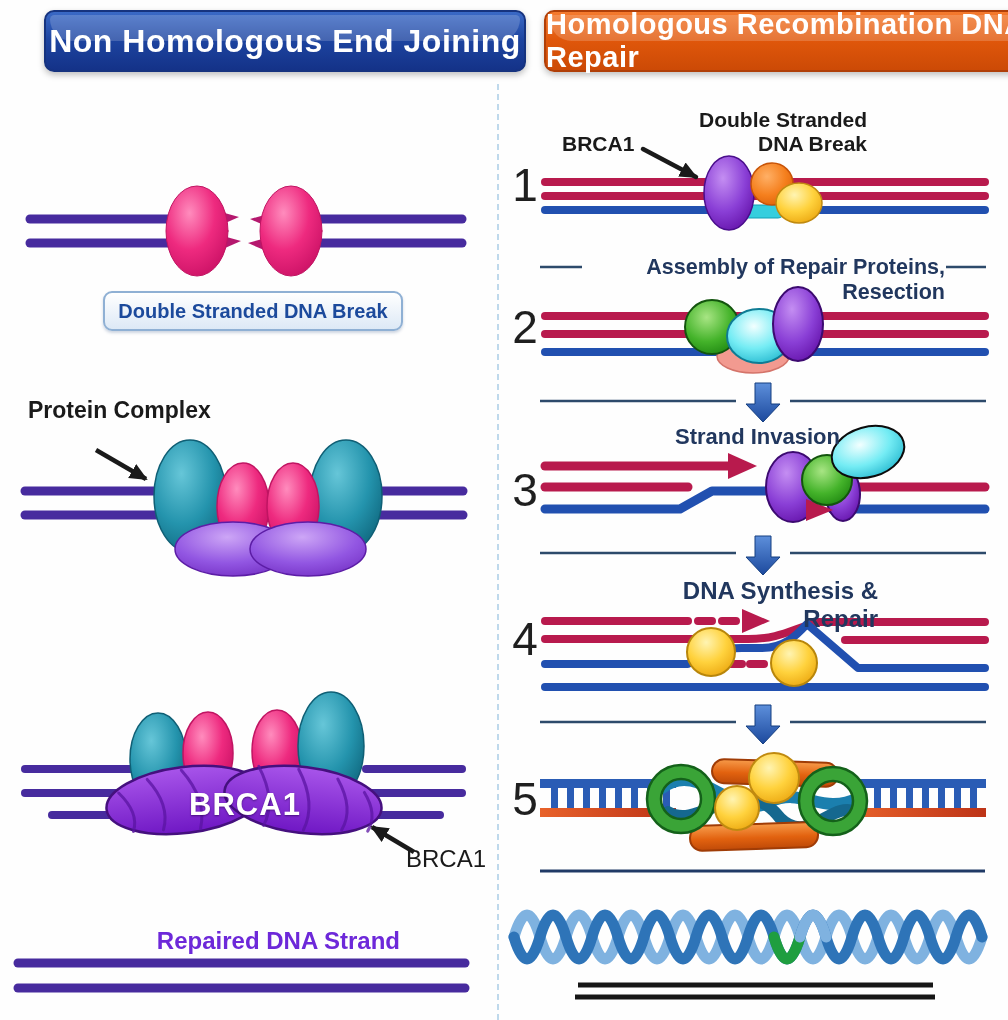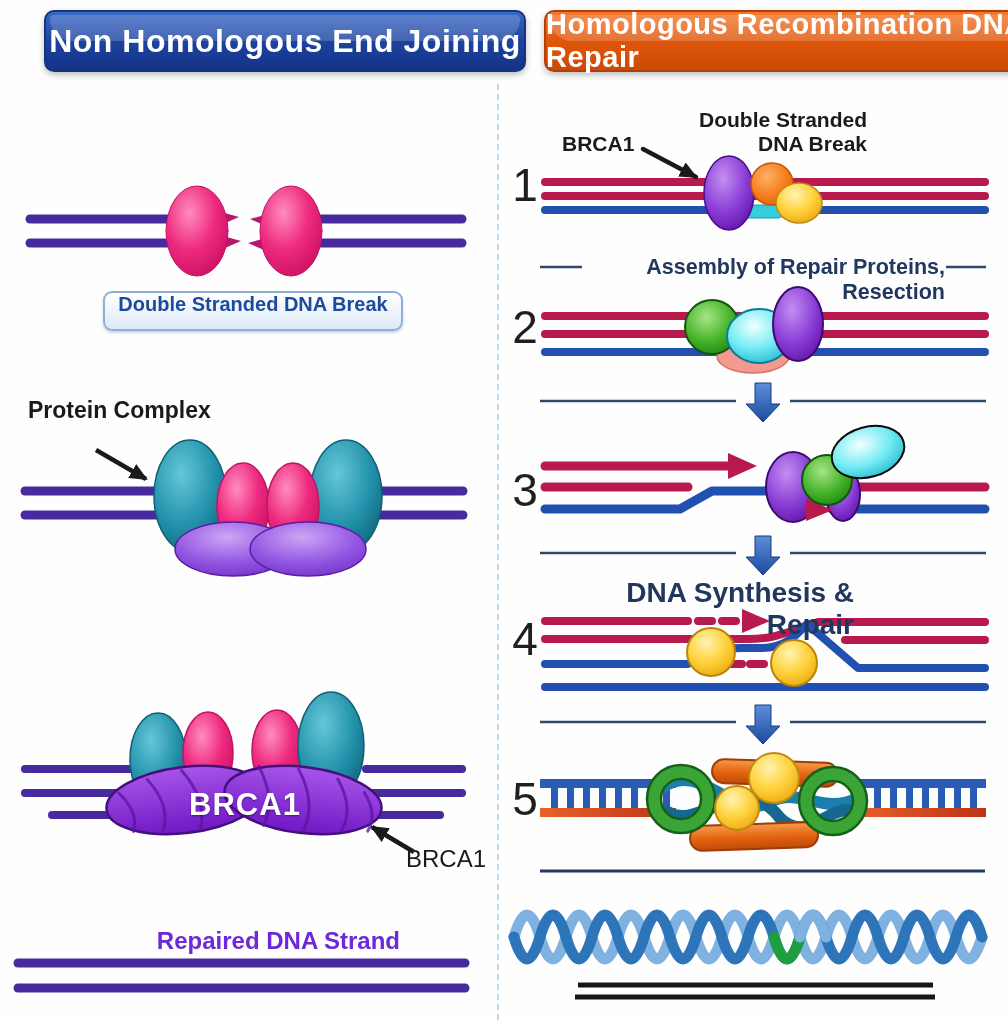--- a/index.html
+++ b/index.html
@@ -20,21 +20,21 @@
   .hdr-right{left:508px;width:492px;font-size:29px;
        background:linear-gradient(#f47a2e,#e0570b 48%,#cc4a06);
        border:2px solid #b03f08;}
 
   .divider{position:absolute;left:497px;top:84px;height:936px;width:0;
        border-left:2px dashed #bfd9ec;z-index:0;}
 
   .dsb-box{position:absolute;left:103px;top:291px;width:296px;height:36px;z-index:3;
        background:linear-gradient(#ffffff,#dde9f6);
        border:2px solid #8fb0d4;border-radius:9px;
-       display:flex;align-items:flex-start;justify-content:center;
+       display:flex;align-items:center;justify-content:center;
        color:#1c4a9c;font-size:20px;font-weight:bold;
        box-shadow:0 2px 3px rgba(60,90,140,.25);}
 
   .lbl-black{color:#1a1a1a;font-weight:600;}
   .lbl-navy{color:#21375e;font-weight:bold;}
   .step-num{position:absolute;z-index:3;width:42px;text-align:center;
        font-size:46px;font-weight:500;color:#1f1f1f;}
   .center{text-align:right;}
   .brca1-overlay{position:absolute;left:170px;top:787px;width:150px;z-index:4;
        text-align:center;color:#ffffff;font-size:31px;font-weight:bold;
@@ -326,15 +326,16 @@
   </div>
   <div class="txt lbl-black" style="left:562px;top:132px;font-size:21px;">BRCA1</div>
 
   <div class="step-num" style="left:504px;top:158px;">1</div>
   <div class="step-num" style="left:504px;top:300px;">2</div>
   <div class="step-num" style="left:504px;top:463px;">3</div>
   <div class="step-num" style="left:504px;top:612px;">4</div>
   <div class="step-num" style="left:504px;top:772px;">5</div>
 
   <div class="txt lbl-navy center" style="left:585px;top:255px;width:360px;font-size:21.5px;">Assembly of Repair Proteins, Resection</div>
-  <div class="txt lbl-navy center" style="left:604px;top:577px;width:250px;font-size:28px;">DNA Synthesis &amp; Repair</div>
+  <div class="txt lbl-navy center" style="left:640px;top:424px;width:200px;font-size:22px;">Strand Invasion</div>
+  <div class="txt lbl-navy center" style="left:628px;top:577px;width:250px;font-size:24px;">DNA Synthesis &amp; Repair</div>
 
 </div>
 
 </body></html>

